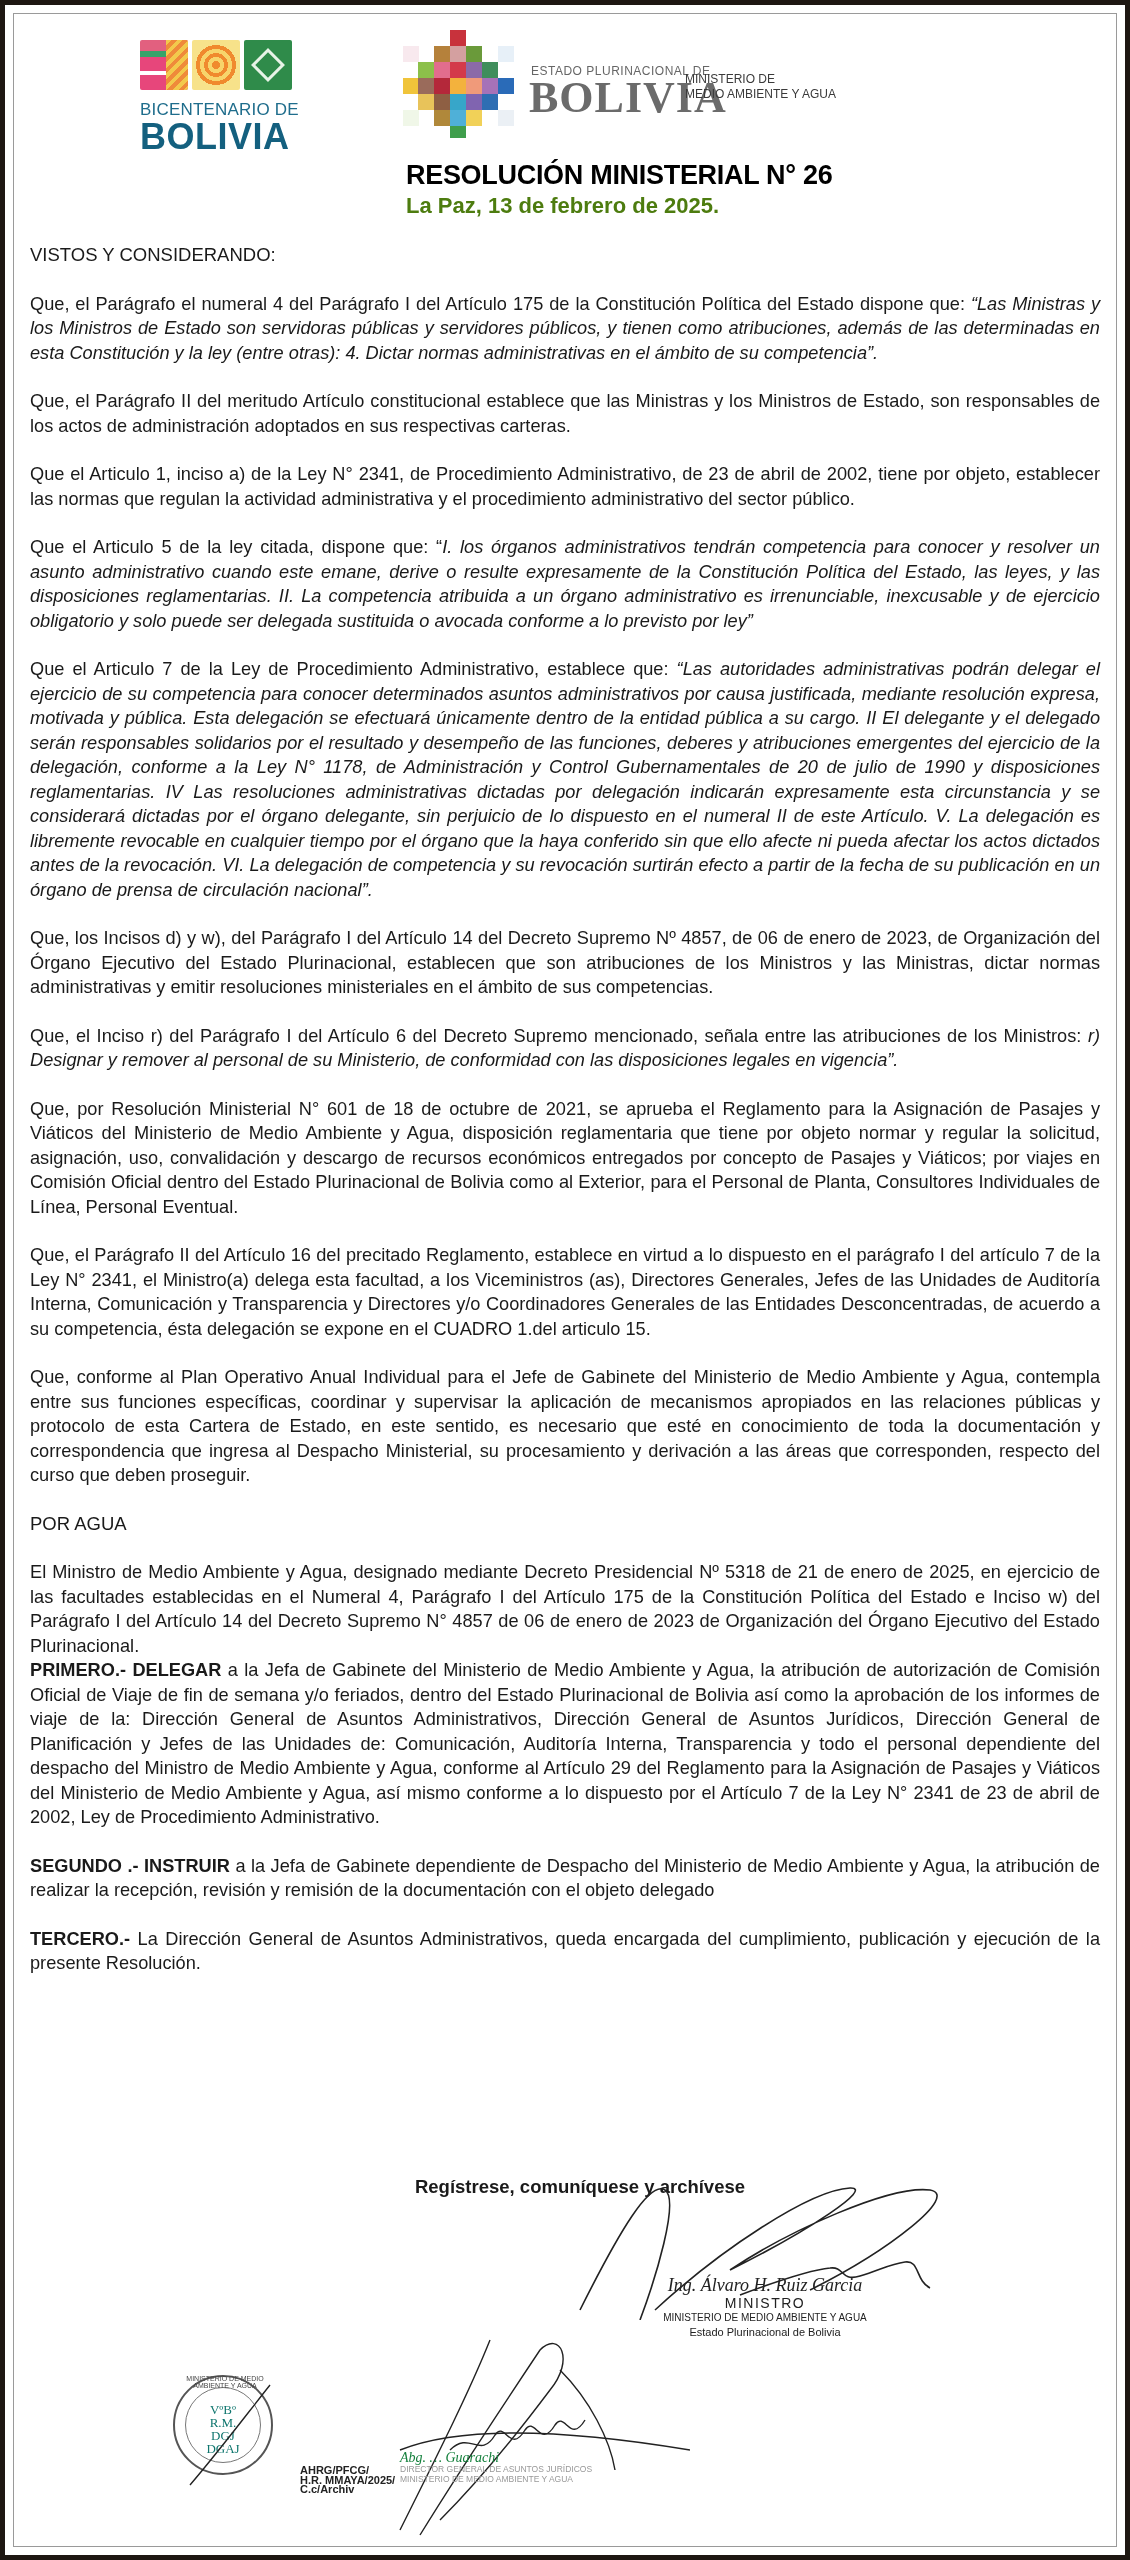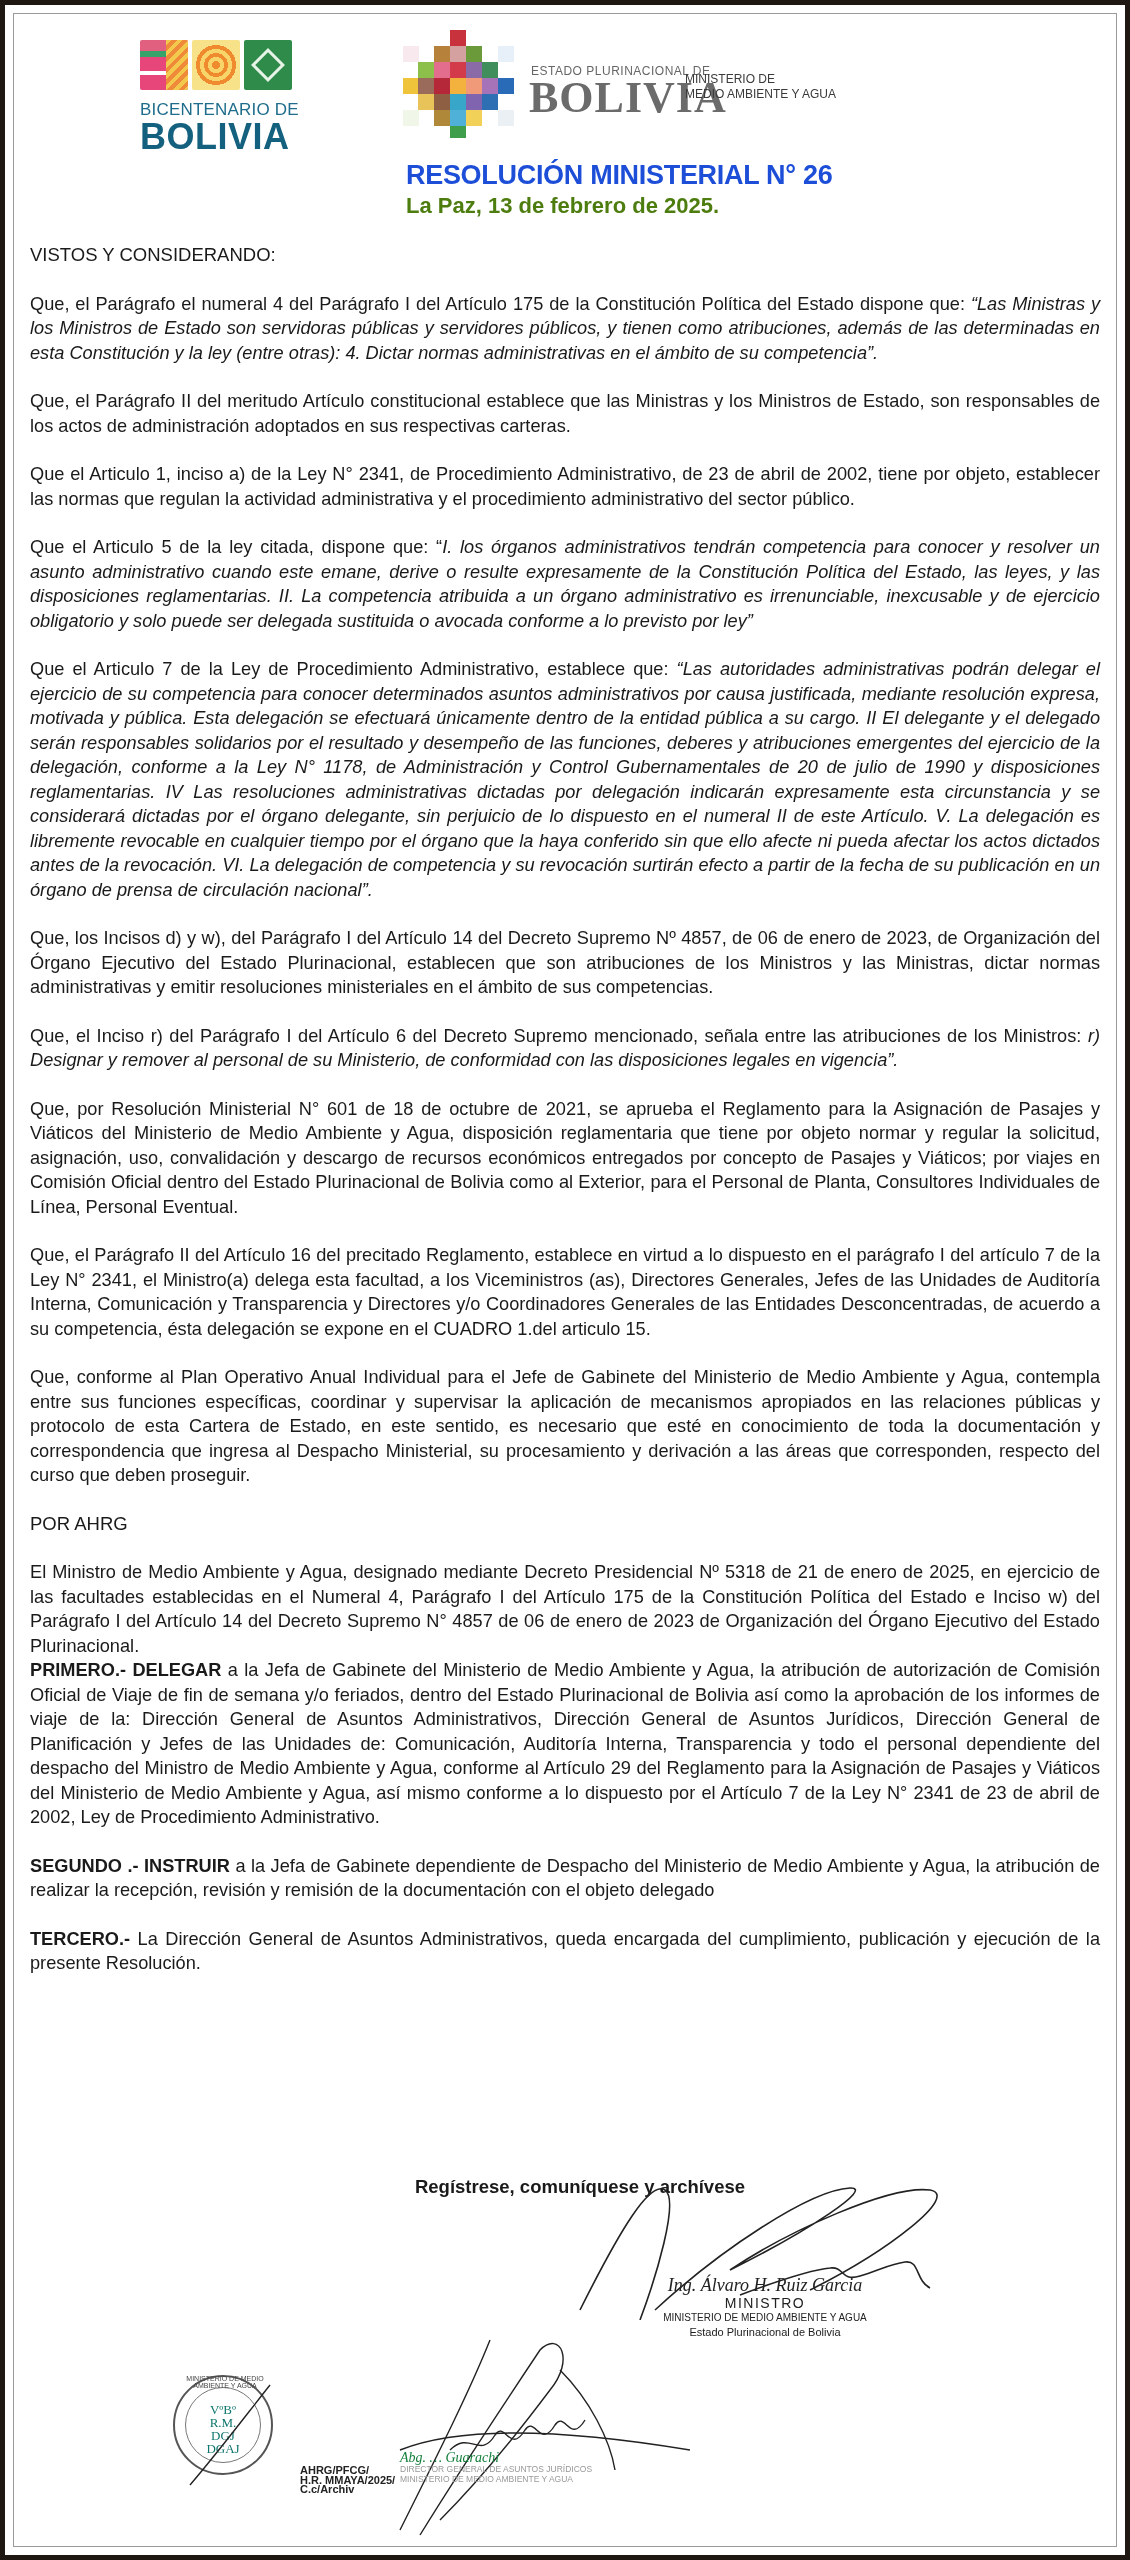--- a/index.html
+++ b/index.html
@@ -30,21 +30,21 @@
   .bicent-sub { position: absolute; left: 26px; top: 64px; font-size: 17px; color: #1f6d8c; letter-spacing: 0.2px; white-space: nowrap; }
   .bicent-main { position: absolute; left: 26px; top: 80px; font-size: 36px; font-weight: bold; color: #14607f; letter-spacing: 0.5px; }
 
   .logo-estado { position: absolute; left: 373px; top: 28px; width: 560px; height: 120px; }
   .chakana { position: absolute; left: 0; top: 0; width: 110px; height: 110px; }
   .chakana span { position: absolute; width: 16px; height: 16px; }
   .estado-small { position: absolute; left: 128px; top: 36px; font-size: 12px; color: #666; letter-spacing: 0.5px; white-space: nowrap; }
   .estado-big { position: absolute; left: 126px; top: 44px; font-family: "Liberation Serif", serif; font-size: 44px; font-weight: bold; color: #6b6b6b; letter-spacing: 1px; }
   .ministerio-name { position: absolute; left: 282px; top: 44px; font-size: 12px; color: #3a3a3a; line-height: 15px; white-space: nowrap; }
 
-  .title { position: absolute; left: 376px; top: 160px; font-size: 27px; font-weight: bold; color: #1d4ed8; letter-spacing: -0.3px; }
+  .title { position: absolute; left: 376px; top: 160px; font-size: 27px; font-weight: bold; color: #000000; letter-spacing: -0.3px; }
   .date { position: absolute; left: 376px; top: 193px; font-size: 22px; font-weight: bold; color: #4d7c0f; }
 
   .body { position: absolute; left: 0; top: 243px; width: 1070px; font-size: 18.2px; line-height: 24.5px; text-align: justify; }
   .body p { margin: 0 0 24px 0; }
   .h { font-weight: normal; font-size: 18.5px; margin: 0 0 24px 0; }
   .h.tight { margin: 0 0 17px 0; }
   .it { font-style: italic; }
   b { font-weight: bold; }
 
   .closing { position: absolute; left: 0; width: 1070px; top: 2176px; text-align: center; font-weight: bold; font-size: 18.5px; padding-left: 30px; box-sizing: border-box; }
@@ -134,21 +134,21 @@
     <p><span>Que, el Parágrafo II del meritudo Artículo constitucional establece que las Ministras y los Ministros de Estado, son responsables de los actos de administración adoptados en sus respectivas carteras.</span></p>
     <p><span>Que el Articulo 1, inciso a) de la Ley N° 2341, de Procedimiento Administrativo, de 23 de abril de 2002, tiene por objeto, establecer las normas que regulan la actividad administrativa y el procedimiento administrativo del sector público.</span></p>
     <p><span>Que el Articulo 5 de la ley citada, dispone que: “</span><span class="it">I. los órganos administrativos tendrán competencia para conocer y resolver un asunto administrativo cuando este emane, derive o resulte expresamente de la Constitución Política del Estado, las leyes, y las disposiciones reglamentarias. II. La competencia atribuida a un órgano administrativo es irrenunciable, inexcusable y de ejercicio obligatorio y solo puede ser delegada sustituida o avocada conforme a lo previsto por ley”</span></p>
     <p><span>Que el Articulo 7 de la Ley de Procedimiento Administrativo, establece que: </span><span class="it">“Las autoridades administrativas podrán delegar el ejercicio de su competencia para conocer determinados asuntos administrativos por causa justificada, mediante resolución expresa, motivada y pública. Esta delegación se efectuará únicamente dentro de la entidad pública a su cargo. II El delegante y el delegado serán responsables solidarios por el resultado y desempeño de las funciones, deberes y atribuciones emergentes del ejercicio de la delegación, conforme a la Ley N° 1178, de Administración y Control Gubernamentales de 20 de julio de 1990 y disposiciones reglamentarias. IV Las resoluciones administrativas dictadas por delegación indicarán expresamente esta circunstancia y se considerará dictadas por el órgano delegante, sin perjuicio de lo dispuesto en el numeral II de este Artículo. V. La delegación es libremente revocable en cualquier tiempo por el órgano que la haya conferido sin que ello afecte ni pueda afectar los actos dictados antes de la revocación. VI. La delegación de competencia y su revocación surtirán efecto a partir de la fecha de su publicación en un órgano de prensa de circulación nacional”.</span></p>
     <p><span>Que, los Incisos d) y w), del Parágrafo I del Artículo 14 del Decreto Supremo Nº 4857, de 06 de enero de 2023, de Organización del Órgano Ejecutivo del Estado Plurinacional, establecen que son atribuciones de los Ministros y las Ministras, dictar normas administrativas y emitir resoluciones ministeriales en el ámbito de sus competencias.</span></p>
     <p><span>Que, el Inciso r) del Parágrafo I del Artículo 6 del Decreto Supremo mencionado, señala entre las atribuciones de los Ministros: </span><span class="it">r) Designar y remover al personal de su Ministerio, de conformidad con las disposiciones legales en vigencia”.</span></p>
     <p><span>Que, por Resolución Ministerial N° 601 de 18 de octubre de 2021, se aprueba el Reglamento para la Asignación de Pasajes y Viáticos del Ministerio de Medio Ambiente y Agua, disposición reglamentaria que tiene por objeto normar y regular la solicitud, asignación, uso, convalidación y descargo de recursos económicos entregados por concepto de Pasajes y Viáticos; por viajes en Comisión Oficial dentro del Estado Plurinacional de Bolivia como al Exterior, para el Personal de Planta, Consultores Individuales de Línea, Personal Eventual.</span></p>
     <p><span>Que, el Parágrafo II del Artículo 16 del precitado Reglamento, establece en virtud a lo dispuesto en el parágrafo I del artículo 7 de la Ley N° 2341, el Ministro(a) delega esta facultad, a los Viceministros (as), Directores Generales, Jefes de las Unidades de Auditoría Interna, Comunicación y Transparencia y Directores y/o Coordinadores Generales de las Entidades Desconcentradas, de acuerdo a su competencia, ésta delegación se expone en el CUADRO 1.del articulo 15.</span></p>
     <p><span>Que, conforme al Plan Operativo Anual Individual para el Jefe de Gabinete del Ministerio de Medio Ambiente y Agua, contempla entre sus funciones específicas, coordinar y supervisar la aplicación de mecanismos apropiados en las relaciones públicas y protocolo de esta Cartera de Estado, en este sentido, es necesario que esté en conocimiento de toda la documentación y correspondencia que ingresa al Despacho Ministerial, su procesamiento y derivación a las áreas que corresponden, respecto del curso que deben proseguir.</span></p>
 
-    <div class="h">POR AHRG</div>
+    <div class="h">POR AGUA</div>
     <p style="margin-bottom:0">El Ministro de Medio Ambiente y Agua, designado mediante Decreto Presidencial Nº 5318 de 21 de enero de 2025, en ejercicio de las facultades establecidas en el Numeral 4, Parágrafo I del Artículo 175 de la Constitución Política del Estado e Inciso w) del Parágrafo I del Artículo 14 del Decreto Supremo N° 4857 de 06 de enero de 2023 de Organización del Órgano Ejecutivo del Estado Plurinacional.</p>
 
     <p><b>PRIMERO.-  </b><b>DELEGAR</b><span> a la Jefa de Gabinete del Ministerio de Medio Ambiente y Agua, la atribución de autorización de Comisión Oficial de Viaje de fin de semana y/o feriados, dentro del Estado Plurinacional de Bolivia así como la aprobación de  los informes de viaje de la: Dirección General de Asuntos Administrativos, Dirección General de Asuntos Jurídicos, Dirección General de Planificación y Jefes de las Unidades de: Comunicación, Auditoría Interna, Transparencia y todo el personal dependiente del despacho del Ministro de Medio Ambiente y Agua, conforme al Artículo 29 del Reglamento para la Asignación de Pasajes y Viáticos del Ministerio de Medio Ambiente y Agua, así mismo conforme a lo dispuesto por el Artículo 7 de la Ley N° 2341 de 23 de abril de 2002, Ley de Procedimiento Administrativo.</span></p>
     <p><b>SEGUNDO .- </b><b>INSTRUIR</b><span> a la Jefa de Gabinete dependiente de Despacho del Ministerio de Medio Ambiente y Agua, la atribución de realizar la recepción, revisión y remisión de la documentación con el objeto delegado</span></p>
     <p><b>TERCERO.-</b><span> La Dirección General de Asuntos Administrativos, queda encargada del cumplimiento, publicación y ejecución de la presente Resolución.</span></p>
   </div>
 
   <div class="closing">Regístrese, comuníquese y archívese</div>
 
   <svg class="sig" style="left:530px;top:2170px" width="400" height="150" viewBox="0 0 400 150">

